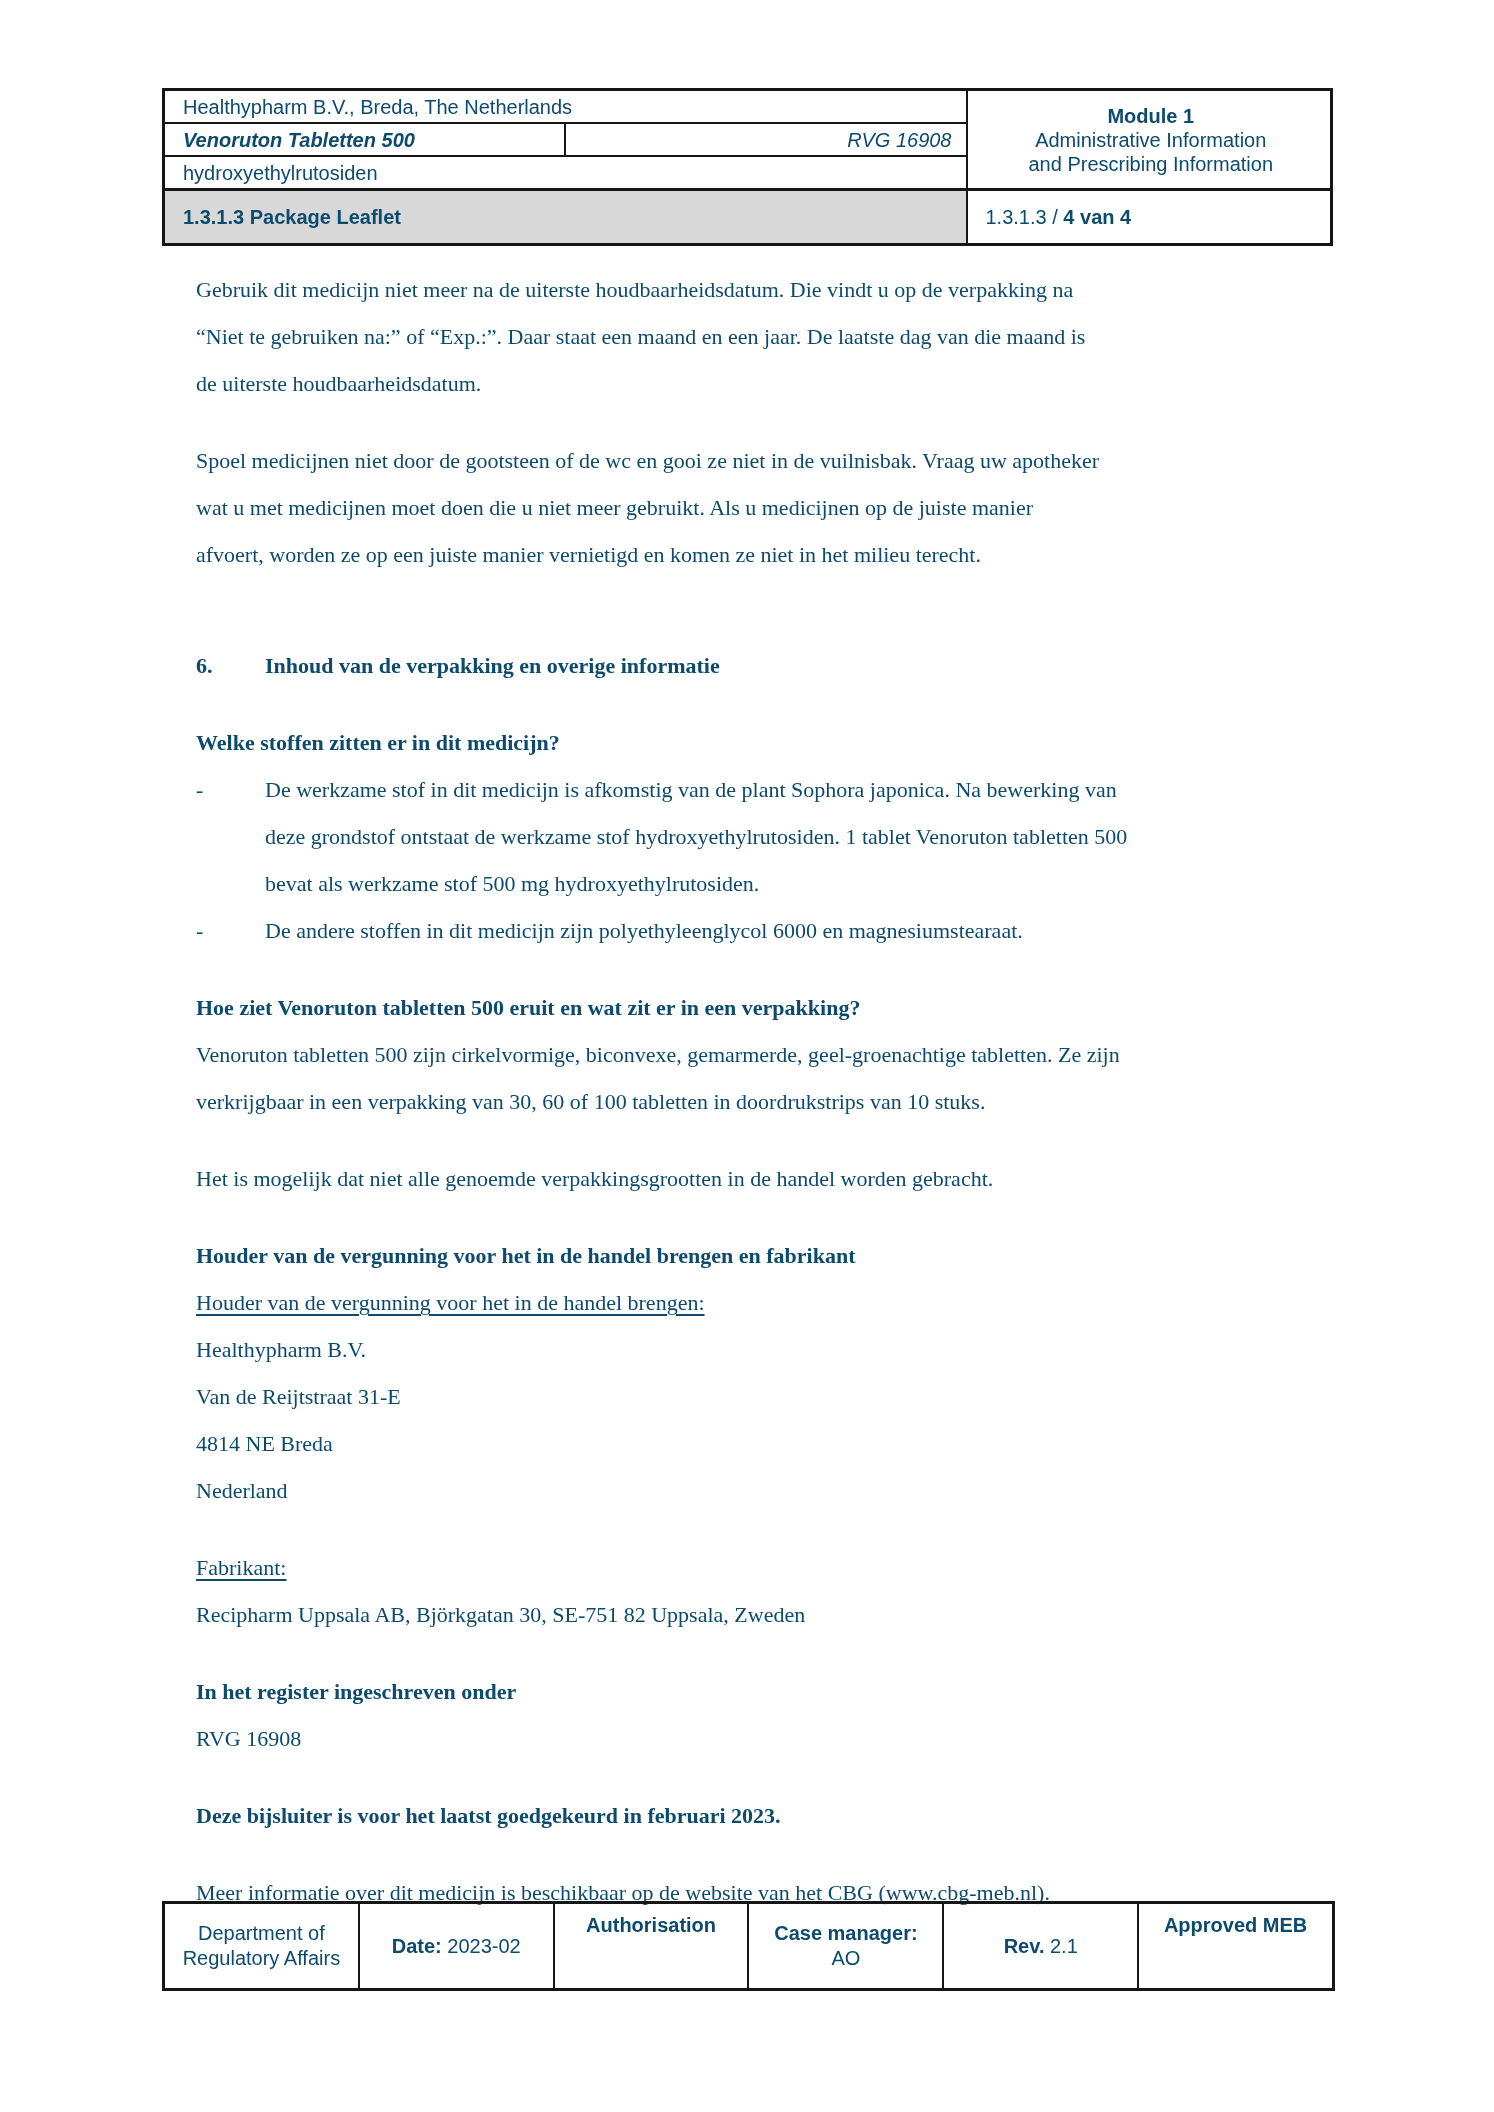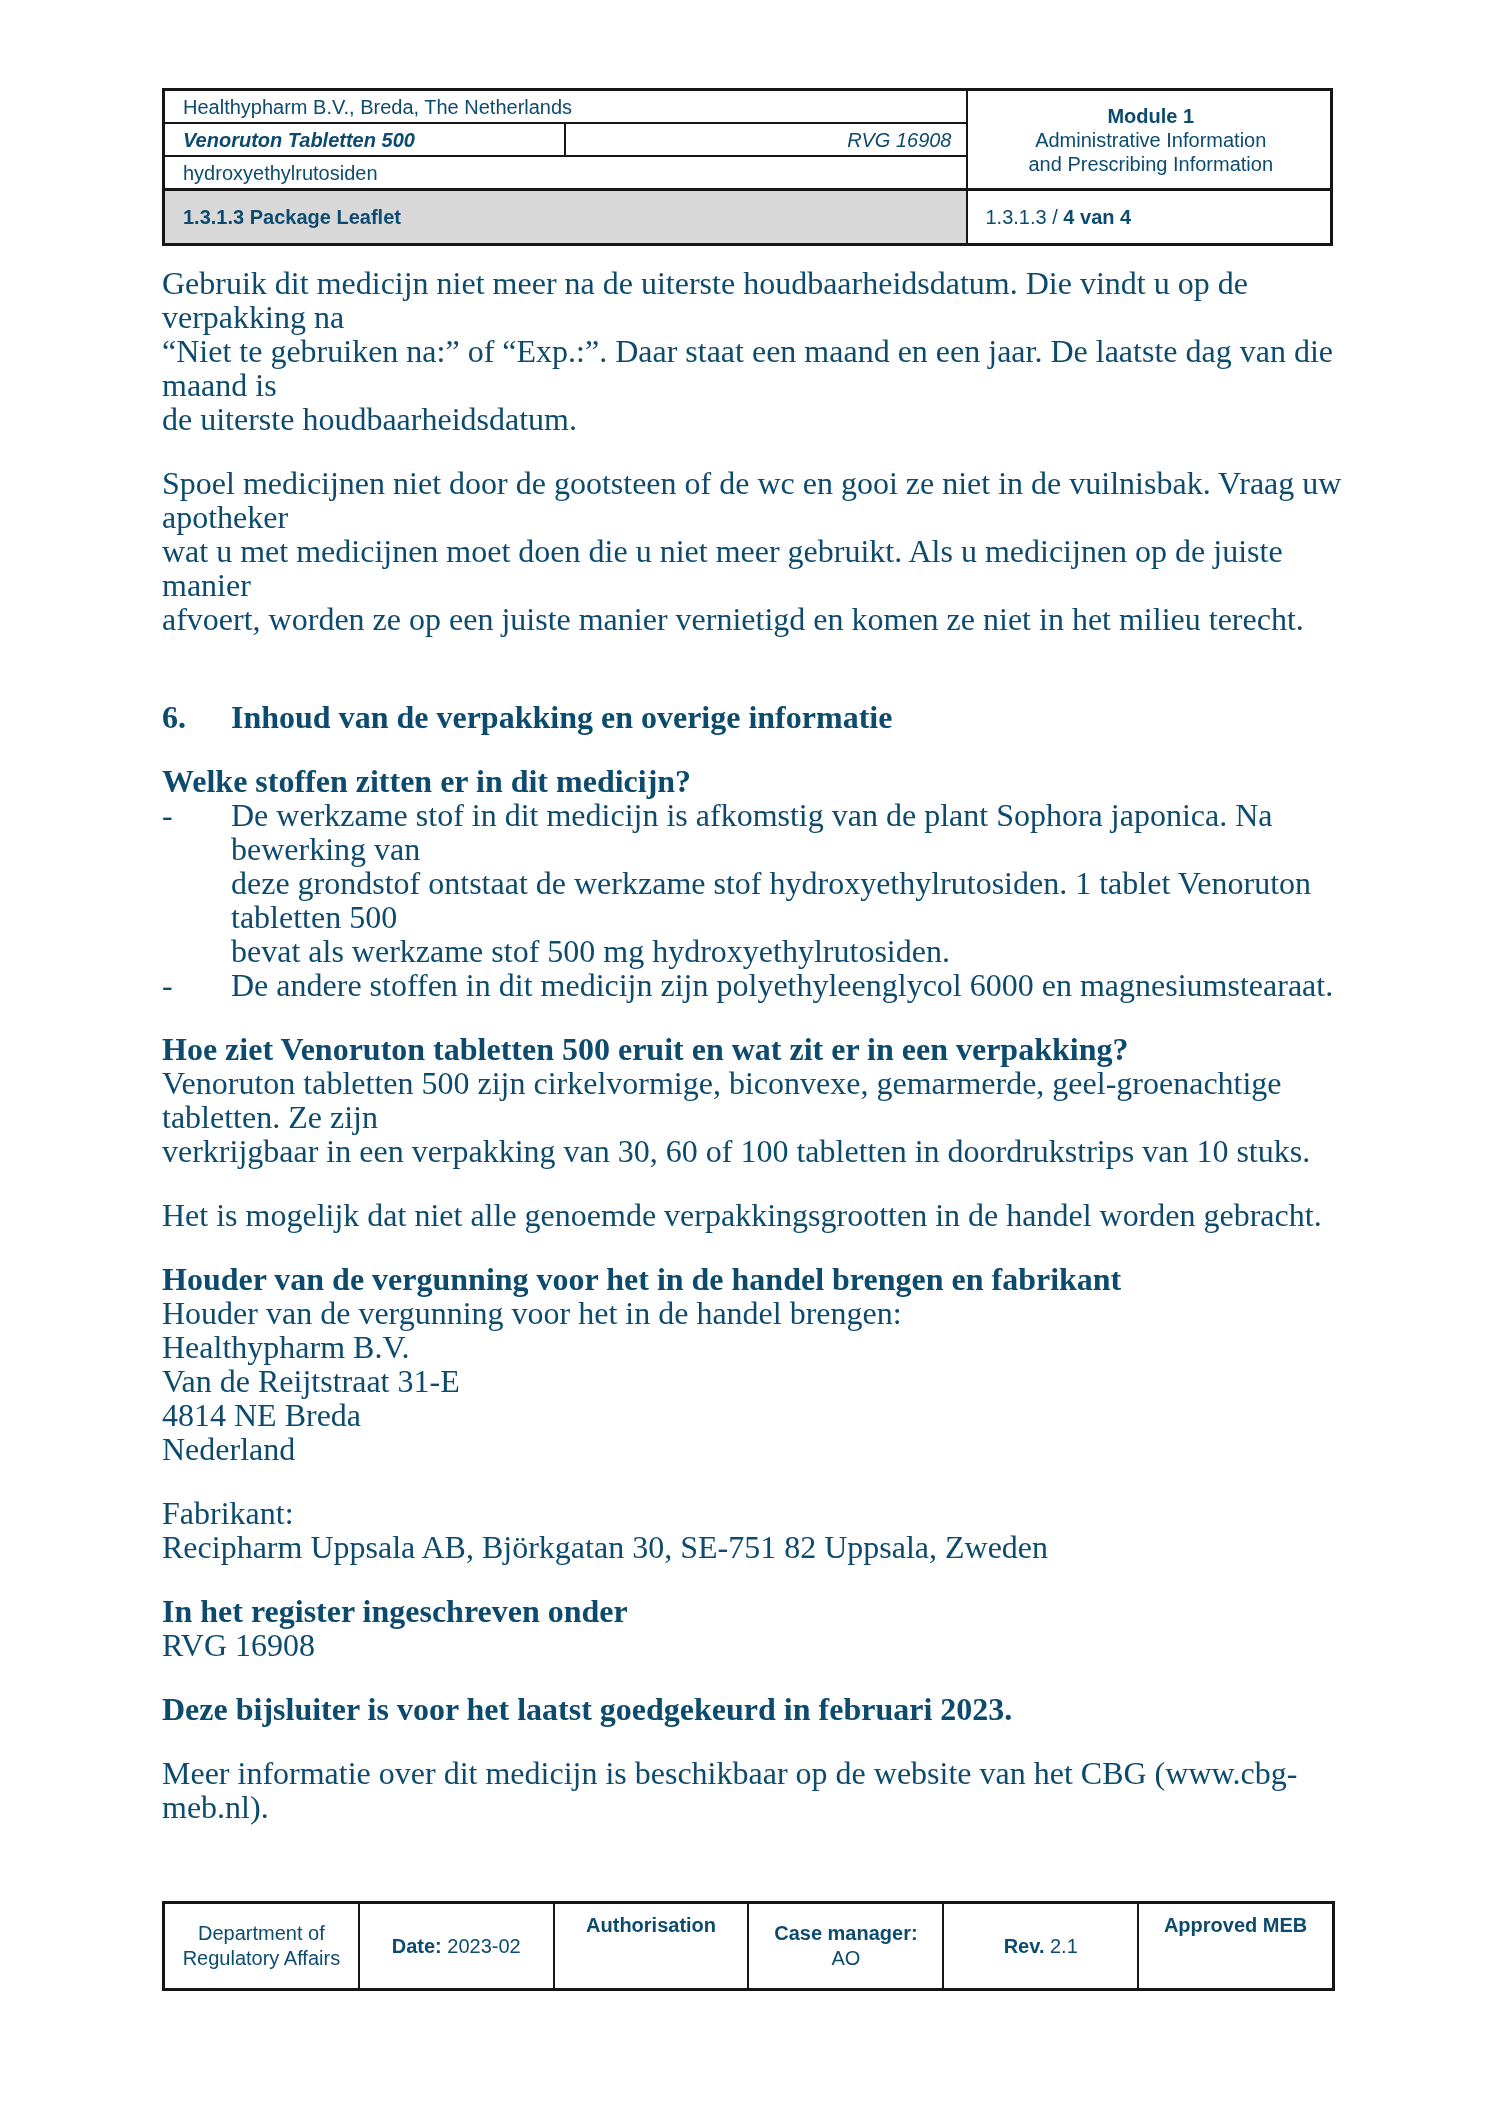--- a/index.html
+++ b/index.html
@@ -29,29 +29,29 @@
   .module-cell .m1 { font-weight:bold; }
   .title-row td { height:52px; border-top:3px solid #161616; }
   .title-cell {
     background:#d8d8d8; font-weight:bold; font-size:27px;
   }
   .pageref-cell { font-size:22px; }
   .pageref-cell b { font-weight:bold; }
 
   
   .body-text {
-    position:absolute; left:162px; top:266px; width:1210px;
+    position:absolute; left:196px; top:266px; width:1210px;
     font-family:"Liberation Serif","DejaVu Serif",serif;
-    font-size:32px; line-height:34px;
+    font-size:22px; line-height:47px;
   }
   .pre { white-space:pre-line; }
   .gap1 { margin-top:30px; }
   .gap2 { margin-top:64px; }
   .bold { font-weight:bold; }
-  .uline { text-underline-offset:4px; }
+  .uline { text-decoration:underline; text-underline-offset:4px; }
   .hang { display:flex; }
   .hang .lead { width:69px; flex:none; }
   .hang .ht   { flex:1; }
 
   
   .ftr-table {
     position:absolute; left:162px; top:1901px; width:1173px; height:90px;
     border-collapse:collapse; table-layout:fixed;
     border:3px solid #161616;
     font-family:"Liberation Sans","DejaVu Sans",sans-serif;

